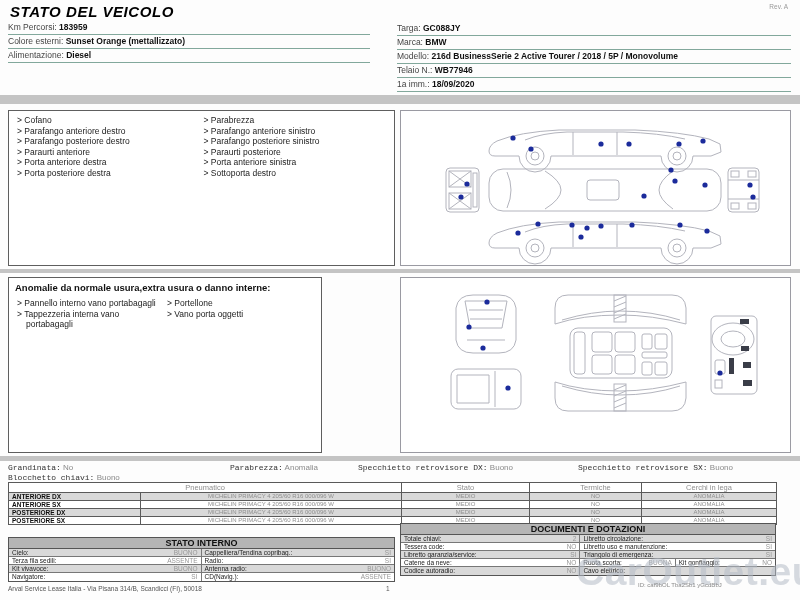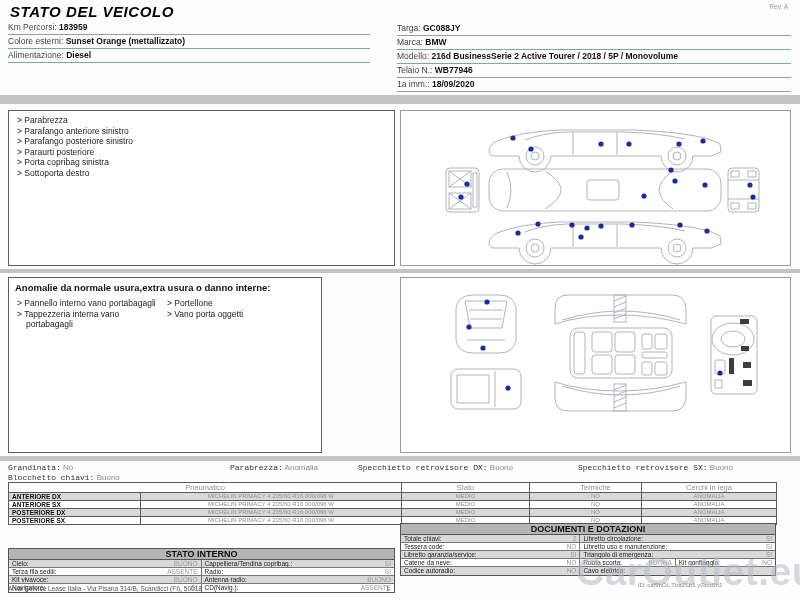--- a/index.html
+++ b/index.html
@@ -63,21 +63,21 @@
   .tbl td { border: 1px solid #5a5a5a; overflow: hidden; white-space: nowrap; }
   #tire-main   { left: 8px;   top: 482px; width: 653px; }
   #tire-cerchi { left: 641px; top: 482px; width: 136px; }
   .tbl .th td { height: 10px; font-size: 7.5px; color: #909090; text-align: center; background: #fff; }
   .tbl .dr td { height: 7px; font-size: 6px; line-height: 7px; color: #8e8e8e; text-align: center; }
   .tbl .dr td.pos { font-size: 6.5px; font-weight: bold; color: #101010; text-align: left; padding-left: 3px; }
   .tbl tr.alt td { background: #d9d9d9; }
 
   
   .box-table { position: absolute; border: 1px solid #555; background: #fff; }
-  #stato-interno { left: 8px;   top: 548px; width: 387px; }
+  #stato-interno { left: 8px;   top: 537px; width: 387px; }
   #documenti     { left: 400px; top: 523px; width: 376px; }
   .box-head { background: #b5b5b5; text-align: center; font-weight: bold; font-size: 9px; height: 11px; line-height: 11px; color: #101010; border-bottom: 1px solid #555; }
   .brow { display: flex; height: 8px; line-height: 8px; font-size: 6.5px; border-bottom: 1px solid #777; }
   .brow:last-child { border-bottom: none; }
   .brow.alt { background: #d9d9d9; }
   .bcell { display: flex; justify-content: space-between; padding: 0 3px; border-right: 1px solid #777; overflow: hidden; white-space: nowrap; }
   .bcell:last-child { border-right: none; }
   .bl { color: #222; }
   .bv { color: #979797; }
   #stato-interno .bcell { width: 50%; }
@@ -136,25 +136,33 @@
     <span class="fl">1a imm.:</span>
     <span class="fv">18/09/2020</span>
   </div>
 </div>
 
 <div class="abs bar" id="bar1"></div>
 
 <div class="abs panel" id="sec1-left">
   <div class="cols">
     <div class="col">
+      <div class="item">Cofano</div>
+      <div class="item">Parafango anteriore destro</div>
+      <div class="item">Parafango posteriore destro</div>
+      <div class="item">Paraurti anteriore</div>
+      <div class="item">Porta anteriore destra</div>
+      <div class="item">Porta posteriore destra</div>
+    </div>
+    <div class="col">
       <div class="item">Parabrezza</div>
       <div class="item">Parafango anteriore sinistro</div>
       <div class="item">Parafango posteriore sinistro</div>
       <div class="item">Paraurti posteriore</div>
-      <div class="item">Porta copribag sinistra</div>
+      <div class="item">Porta anteriore sinistra</div>
       <div class="item">Sottoporta destro</div>
     </div>
   </div>
 </div>
 
 <div class="abs panel light" id="sec1-right">
   <svg viewBox="0 0 389 154" width="389" height="154">
 
     <g transform="translate(86,14)">
       <path class="ln" d="M2,26 Q2,20 10,16 Q32,7 72,5 L148,5 Q196,7 222,14 L233,19 L234,27 L224,31 L206,31 A16,16 0 0 1 174,31 L64,31 A16,16 0 0 1 32,31 L8,31 Q2,31 2,26 Z"></path>

